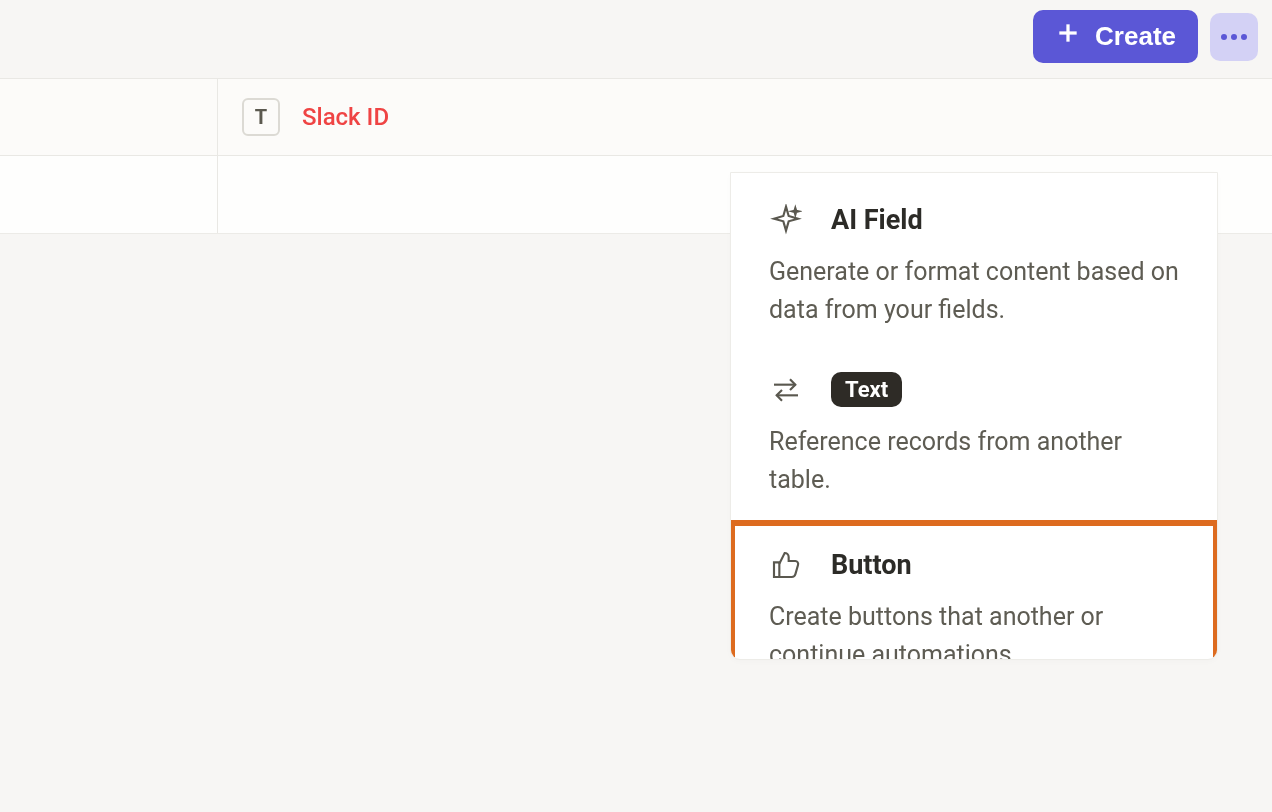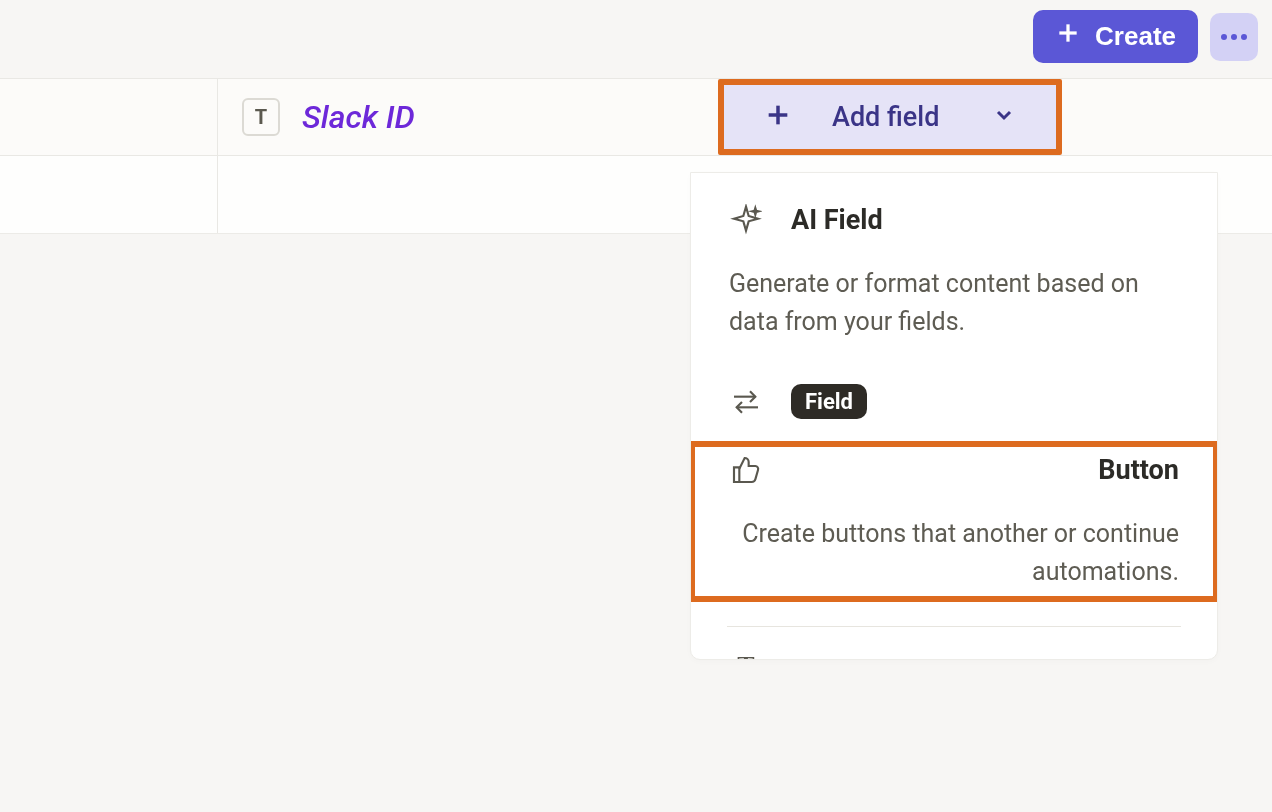--- a/index.html
+++ b/index.html
@@ -83,24 +83,23 @@
       border: 2px solid #dcdad4;
       border-radius: 6px;
       display: flex;
       align-items: center;
       justify-content: center;
       font-weight: 700;
       color: #5b594f;
       font-size: 20px;
     }
     .col-name {
-      font-size: 32px;
-      color: #6d28d9;
+      font-size: 24px;
+      color: #ef4444;
       font-weight: 500;
-      font-style: italic;
     }
     .add-field-header {
       flex: 1;
       background: #e5e3f7;
       border: 6px solid #dd6b1f;
       border-radius: 2px;
       display: flex;
       align-items: center;
       padding: 0 40px;
       gap: 40px;
@@ -125,41 +124,40 @@
     .data-row .row-handle { background: #fefefd; }
     .data-cell {
       width: 500px;
       background: #fefefd;
     }
 
     
     .dropdown {
       position: absolute;
       top: 172px;
-      left: 690px;
+      left: 730px;
       right: 54px;
       background: #fff;
       border: 1px solid #edece8;
       border-radius: 0 0 10px 10px;
       padding: 8px 0 0 0;
       box-shadow: 0 2px 6px rgba(0,0,0,0.02);
       height: 488px;
       overflow: hidden;
     }
     .field-option {
       padding: 22px 38px 22px 38px;
       border-bottom: none;
       cursor: pointer;
     }
     .field-option.highlight {
       border: 6px solid #dd6b1f;
       border-radius: 2px;
       margin: 0 -2px;
-      padding: 6px 34px;
-      text-align: right;
+      padding: 22px 34px;
     }
     .field-option .head {
       display: flex;
       align-items: center;
       gap: 28px;
     }
     .field-option .icon {
       width: 34px;
       height: 34px;
       display: flex;
@@ -176,21 +174,21 @@
     }
     .badge {
       background: #2e2b26;
       color: #fff;
       font-size: 22px;
       font-weight: 700;
       padding: 5px 14px;
       border-radius: 10px;
     }
     .field-option .desc {
-      margin-top: 28px;
+      margin-top: 16px;
       font-size: 25px;
       color: #5e5c53;
       line-height: 1.5;
     }
     .divider {
       height: 1px;
       background: #e7e5df;
       margin: 24px 36px 0 36px;
     }
     .text-icon-glyph {
@@ -226,34 +224,20 @@
 </div>
 
 <div class="table-header">
   <div class="row-handle"></div>
   <div class="col-header">
     <div class="col-icon-box">
       <span>T</span>
     </div>
     <span class="col-name">Slack ID</span>
   </div>
-  <div class="add-field-header">
-    <span class="plus">
-      <svg viewBox="0 0 24 24">
-          <line x1="12" y1="4" x2="12" y2="20"></line>
-          <line x1="4" y1="12" x2="20" y2="12"></line>
-        </svg>
-    </span>
-    <span class="add-field-label">Add field</span>
-    <span class="chevron">
-      <svg viewBox="0 0 24 24">
-          <polyline points="6 9 12 15 18 9"></polyline>
-        </svg>
-    </span>
-  </div>
 </div>
 
 <div class="data-row">
   <div class="row-handle"></div>
   <div class="data-cell"></div>
 </div>
 
 <div class="dropdown">
 
   <div class="field-option">
@@ -272,22 +256,23 @@
   <div class="field-option">
     <div class="head">
       <span class="icon">
         <svg viewBox="0 0 24 24">
           <line x1="3" y1="8" x2="19" y2="8"></line>
           <polyline points="15 4 19 8 15 12" fill="none"></polyline>
           <line x1="21" y1="16" x2="5" y2="16"></line>
           <polyline points="9 12 5 16 9 20" fill="none"></polyline>
         </svg>
       </span>
-      <span class="badge">Field</span>
-    </div>
+      <span class="badge">Text</span>
+    </div>
+    <div class="desc">Reference records from another table.</div>
   </div>
 
   <div class="field-option highlight">
     <div class="head">
       <span class="icon">
         <svg viewBox="0 0 24 24">
           <path d="M7 10 L7 21 L3 21 L3 10 Z"></path>
           <path d="M7 11 L11 3 C12.5 3 14 4 14 6 L14 9 L19 9 C20.5 9 21.5 10.5 21 12 L19 19 C18.7 20.2 17.6 21 16.3 21 L7 21"></path>
         </svg>
       </span>

